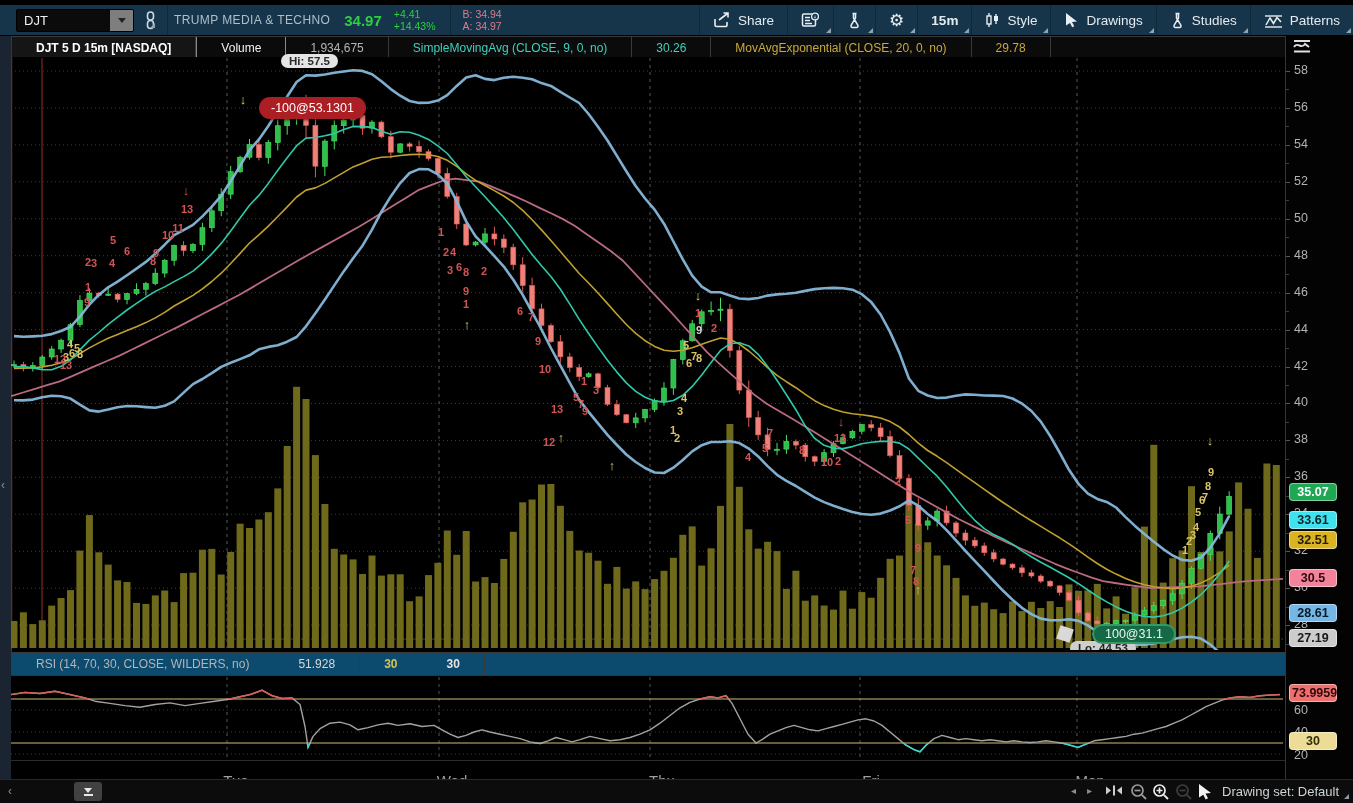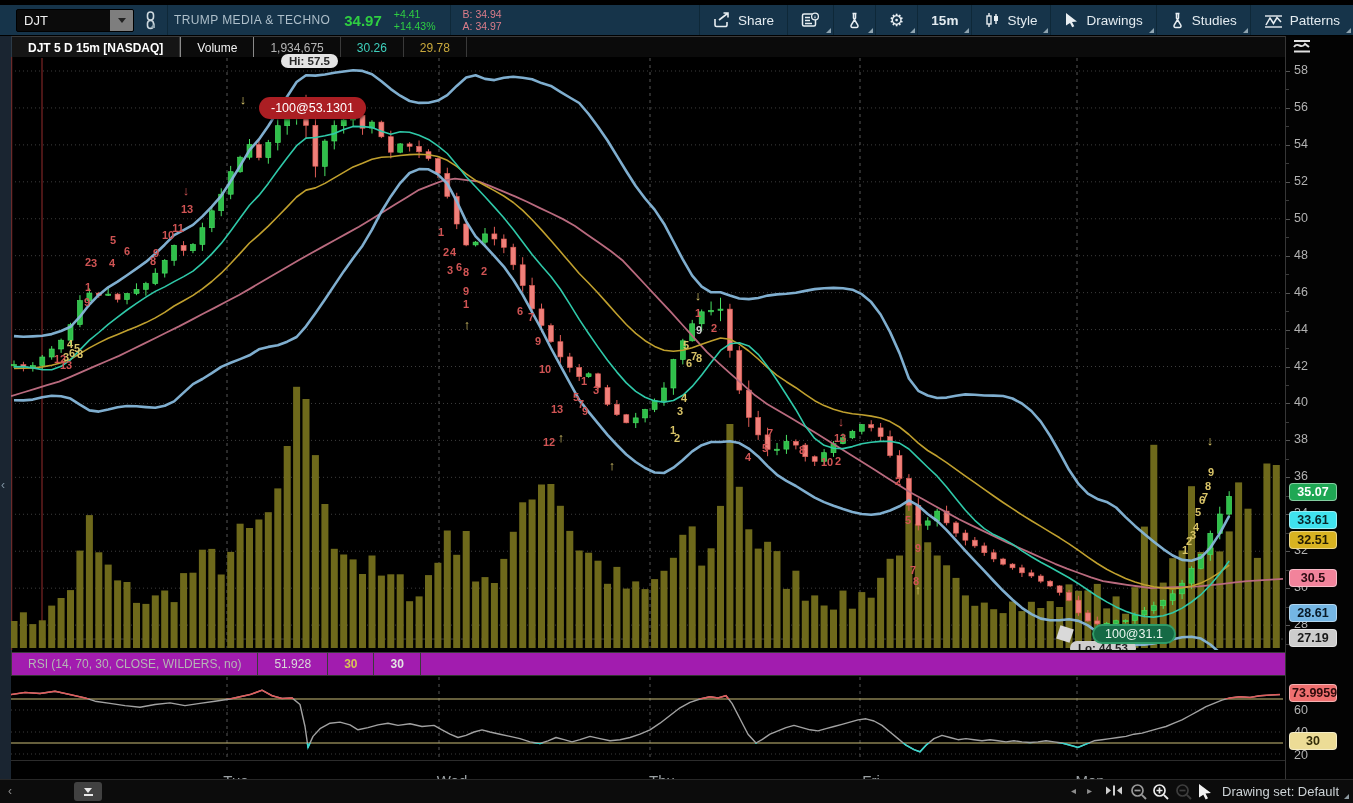--- a/index.html
+++ b/index.html
@@ -19,21 +19,21 @@
   .stack{display:flex;flex-direction:column;line-height:12px;margin-right:14px;}
   .stack.green span{color:#2fce42;font-size:10.5px;}
   .stack.rose span{color:#dc7d8a;font-size:10.5px;}
   .vsep{width:1px;height:30px;background:#0e2838;}
   .spacer{flex:1;}
   .tbtn{position:relative;display:flex;align-items:center;gap:7px;padding:0 13px;height:30px;border-left:1px solid #0e2838;font-size:13.5px;color:#e3ebf0;cursor:pointer;white-space:nowrap;}
   .corner::after{content:"";position:absolute;right:2px;bottom:2px;width:0;height:0;border-left:5px solid transparent;border-bottom:5px solid #90a5b1;}
   .tbtn svg{display:block;}
   
   #chdr{left:11px;top:36px;width:1274px;height:21px;background:#0b0b0b;display:flex;align-items:stretch;border-top:1px solid #3a3a3a;border-bottom:1px solid #3a3a3a;overflow:hidden;}
-  .cell{display:flex;align-items:center;padding:0 16px;border-right:1px solid #3a3a3a;font-size:12px;color:#b5b5b5;white-space:nowrap;}
+  .cell{display:flex;align-items:center;padding:0 24px;border-right:1px solid #3a3a3a;font-size:12px;color:#b5b5b5;white-space:nowrap;}
   .cell.title{color:#fff;font-weight:bold;background:#151515;border-left:1px solid #3a3a3a;}
   .cell.hl{color:#f2f2f2;border-left:1px solid #8a8a8a;border-right:1px solid #8a8a8a;}
   .cell.cyan{color:#3ed0bd;}
   .cell.gold{color:#c9a93c;}
   
   #rail{left:0;top:36px;width:11px;height:743px;background:#1a2531;border-right:1px solid #2b3a47;}
   #rail span{position:absolute;left:1px;top:442px;font-size:12px;color:#7f93a1;}
   #main-clip{left:11px;top:57px;width:1274px;height:593px;overflow:hidden;background:#000;}
   #annot span{position:absolute;transform:translate(-50%,-50%);font-size:11px;font-weight:bold;line-height:1;}
   #annot span.arw{font-size:13px;}
@@ -44,21 +44,21 @@
   #lo-badge{position:absolute;left:1059px;top:584px;background:#cfcfcf;color:#222;font-size:11.5px;font-weight:bold;padding:1px 8px;border-radius:8px;}
   #lo-tail{position:absolute;left:1047px;top:570px;width:14px;height:14px;background:#d9d9d9;transform:rotate(18deg);}
   
   #paxis{left:1285px;top:36px;width:68px;height:743px;background:#030303;border-left:1px solid #363636;}
   .plab{position:absolute;left:8px;font-size:12.5px;color:#b2b2b2;}
   .ptick{position:absolute;left:0;width:4px;height:1px;background:#565656;}
   .ptick.minor{width:3px;background:#3c3c3c;}
   .pbadge{position:absolute;left:3px;width:48px;box-sizing:border-box;text-align:center;font-size:12.5px;font-weight:bold;padding:1px 2px;border-radius:4px;border:1px solid rgba(255,255,255,.45);}
   #ax-icon{position:absolute;left:6px;top:2px;}
   
-  #rsihdr{left:11px;top:652px;width:1274px;height:22px;background:#a21caf;display:flex;align-items:stretch;border-top:1px solid #3a3a3a;border-bottom:1px solid #333;overflow:hidden;}
+  #rsihdr{left:11px;top:652px;width:1274px;height:22px;background:#0c4a6e;display:flex;align-items:stretch;border-top:1px solid #3a3a3a;border-bottom:1px solid #333;overflow:hidden;}
   #rsi-clip{left:11px;top:676px;width:1274px;height:84px;overflow:hidden;background:#000;}
   
   #taxis{left:11px;top:760px;width:1274px;height:19px;border-top:1px solid #2c2c2c;background:#000;}
   .tlab{position:absolute;top:11px;font-size:15px;color:#9aa0a3;transform:translateX(-50%);}
   
   #bbar{left:0;top:779px;width:1353px;height:24px;background:#0c0c0c;border-top:1px solid #272727;}
   #bbar .g{position:absolute;color:#8d8d8d;font-size:12px;}
   #collapse-btn{position:absolute;left:74px;top:2px;width:28px;height:19px;background:#414141;border-radius:3px;display:flex;flex-direction:column;align-items:center;justify-content:center;gap:1px;cursor:pointer;}
   #collapse-btn .tri{width:0;height:0;border-left:4px solid transparent;border-right:4px solid transparent;border-top:5px solid #e8e8e8;}
   #collapse-btn .bar{width:9px;height:2px;background:#e8e8e8;}
@@ -150,21 +150,23 @@
       <path d="M1 14 h17" stroke="#e8eef2" stroke-width="1.4"></path>
     </svg>
     <span>Patterns</span>
   </div>
 </div>
 
 <div class="abs" id="chdr">
   <div class="cell title">DJT 5 D 15m [NASDAQ]</div>
   <div class="cell hl">Volume</div>
   <div class="cell">1,934,675</div>
+  <div class="cell cyan">SimpleMovingAvg (CLOSE, 9, 0, no)</div>
   <div class="cell cyan">30.26</div>
+  <div class="cell gold">MovAvgExponential (CLOSE, 20, 0, no)</div>
   <div class="cell gold">29.78</div>
 
 </div>
 
 <div class="abs" id="rail">
   <span>‹</span>
 </div>
 
 <div class="abs" id="main-clip">
   <svg id="main-svg" width="1274" height="593" viewBox="11 57 1274 593">

